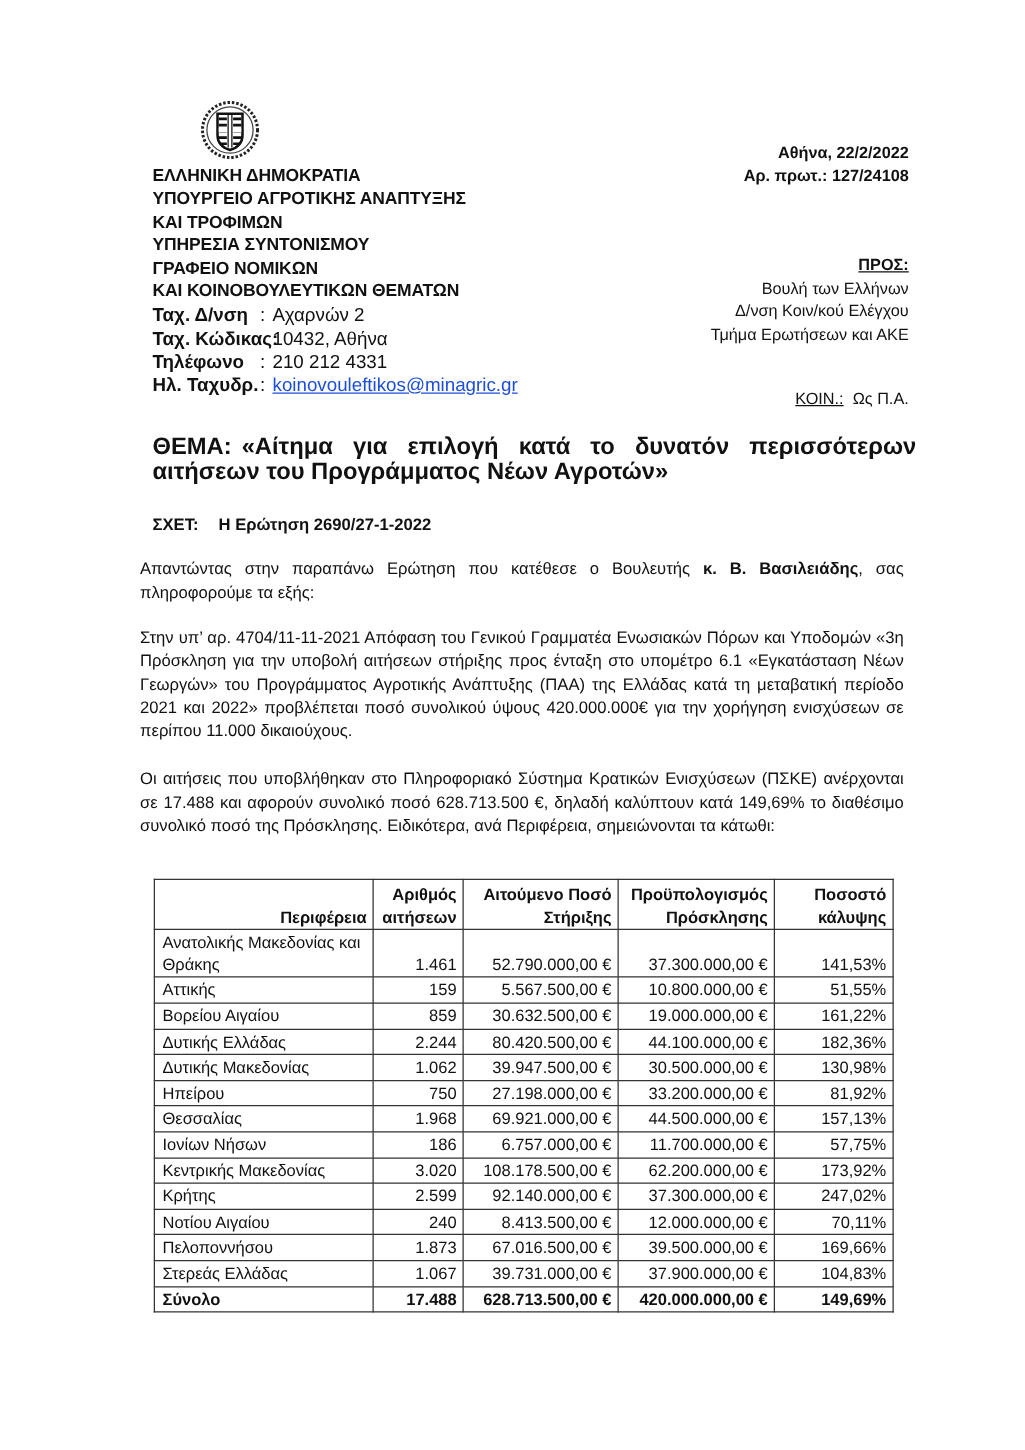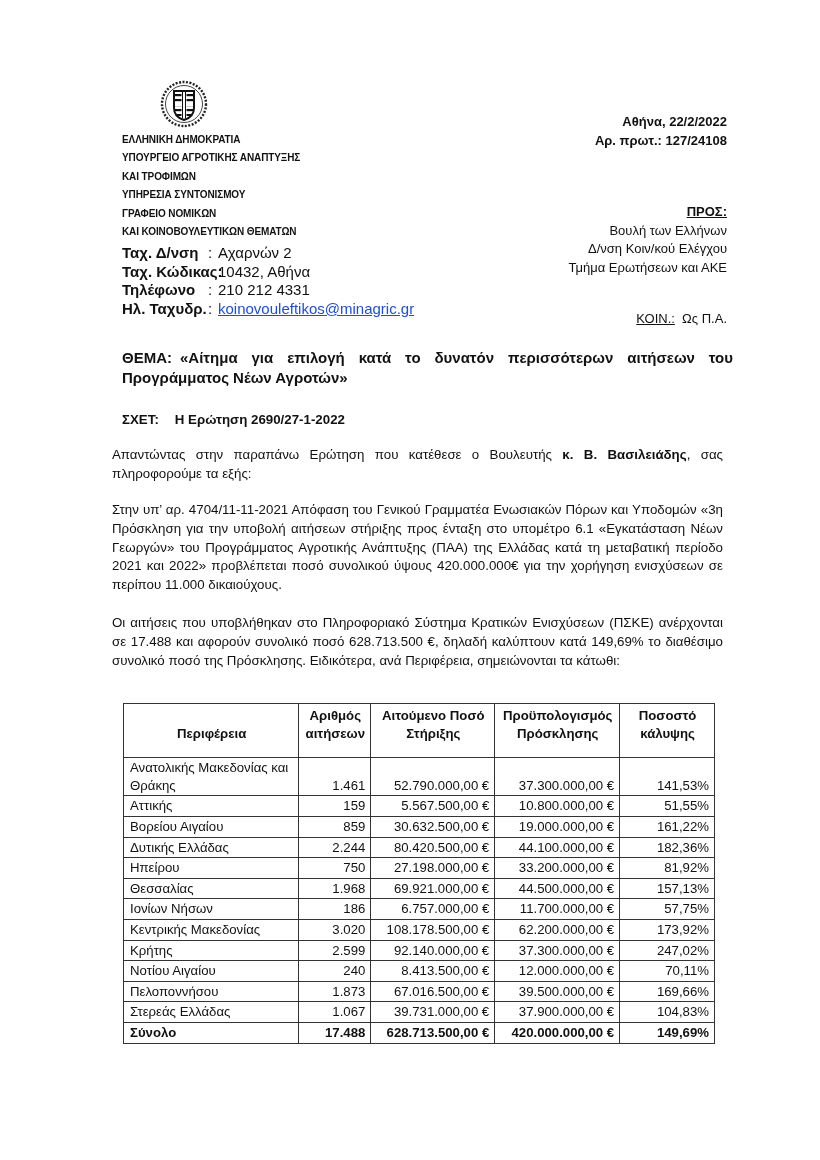--- a/index.html
+++ b/index.html
@@ -1,43 +1,43 @@
 <!DOCTYPE html>
 <html><head>
 <meta charset="utf-8">
 <style>
   html, body { margin:0; padding:0; background:#ffffff; }
   body { width:820px; height:1160px; position:relative; overflow:hidden;
          font-family:"Liberation Sans", sans-serif; color:#111; font-size:13.2px; }
   .abs { position:absolute; }
   .emblem { left:160px; top:80px; width:48px; height:48px; }
-  .hdr { left:122px; top:131px; line-height:18.4px; font-weight:bold; font-size:10px; letter-spacing:-0.1px; }
+  .hdr { left:122px; top:131px; line-height:18.4px; font-weight:bold; font-size:14px; letter-spacing:-0.1px; }
   .hdr div { white-space:nowrap; }
   .contact { left:122px; top:244px; line-height:18.6px; font-size:15px; }
   .contact .row { display:flex; white-space:nowrap; }
   .contact .lbl { font-weight:bold; width:86px; display:inline-block; }
   .contact .colon { width:10px; display:inline-block; }
   .contact a { color:#1d4ed8; text-decoration:underline; }
   .right { right:93px; text-align:right; white-space:nowrap; font-size:13px; }
   .date { top:113px; font-weight:bold; line-height:18.5px; }
   .pros { top:203px; line-height:18.6px; }
   .pros .u { font-weight:bold; text-decoration:underline; }
   .koin { top:311px; }
   .koin .u { font-weight:normal; text-decoration:underline; }
-  .thema { left:122px; top:348px; width:611px; line-height:20px; font-weight:bold; font-size:15px; text-align:justify; }
+  .thema { left:122px; top:348px; width:611px; line-height:20px; font-weight:bold; font-size:19px; text-align:justify; }
   .thema .lbl { margin-right:8px; }
   .sxet { left:122px; top:412px; font-weight:bold; font-size:13.3px; }
   .sxet .lbl { margin-right:16px; }
   .p { left:112px; width:611px; line-height:18.8px; text-align:justify; font-size:13.3px; }
   .p1 { top:446px; }
   .p2 { top:501px; }
   .p3 { top:614px; }
   table.t { position:absolute; left:123px; top:703px; width:592px; border-collapse:collapse; font-size:13.2px; }
   table.t td, table.t th { border:1px solid #333; padding:1px 5px 1px 6px; line-height:17.6px; vertical-align:bottom; }
-  table.t th { font-weight:bold; text-align:center; padding-top:3px; padding-bottom:15px; }
+  table.t th { font-weight:bold; text-align:right; padding-top:3px; padding-bottom:1px; }
   table.t td.num { text-align:right; white-space:nowrap; }
   table.t tr.total td { font-weight:bold; }
   col.c1 { width:176px; } col.c2 { width:72px; } col.c3 { width:124px; } col.c4 { width:125px; } col.c5 { width:95px; }
 </style>
 </head>
 <body>
 
 <svg class="abs emblem" viewBox="0 0 48 48">
   <circle cx="24" cy="24" r="22" fill="none" stroke="#222" stroke-width="2.4" stroke-dasharray="2 1.5"></circle>
   <circle cx="24" cy="24" r="18.5" fill="none" stroke="#444" stroke-width="1"></circle>
@@ -154,20 +154,27 @@
         <td class="num">161,22%</td>
       </tr>
       <tr>
         <td>Δυτικής Ελλάδας</td>
         <td class="num">2.244</td>
         <td class="num">80.420.500,00 €</td>
         <td class="num">44.100.000,00 €</td>
         <td class="num">182,36%</td>
       </tr>
       <tr>
+        <td>Δυτικής Μακεδονίας</td>
+        <td class="num">1.062</td>
+        <td class="num">39.947.500,00 €</td>
+        <td class="num">30.500.000,00 €</td>
+        <td class="num">130,98%</td>
+      </tr>
+      <tr>
         <td>Ηπείρου</td>
         <td class="num">750</td>
         <td class="num">27.198.000,00 €</td>
         <td class="num">33.200.000,00 €</td>
         <td class="num">81,92%</td>
       </tr>
       <tr>
         <td>Θεσσαλίας</td>
         <td class="num">1.968</td>
         <td class="num">69.921.000,00 €</td>

